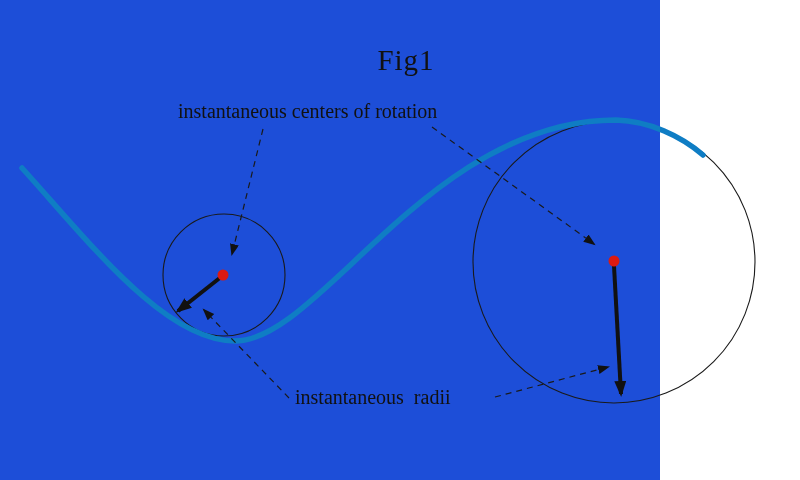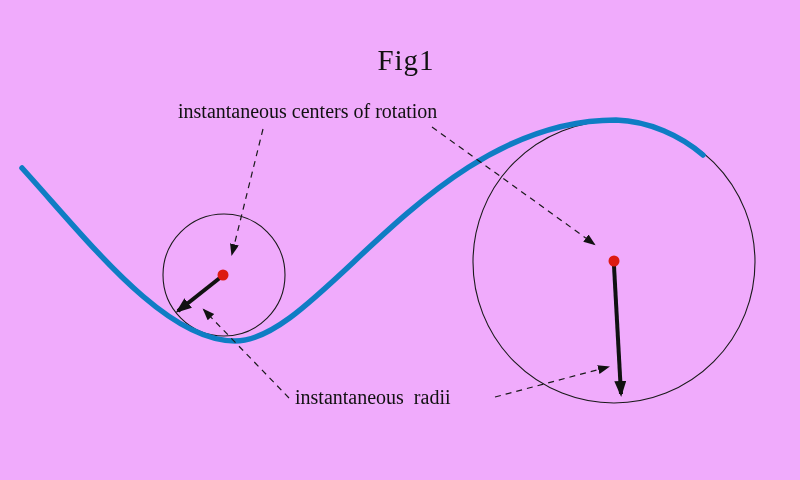--- a/index.html
+++ b/index.html
@@ -6,23 +6,23 @@
     margin: 0;
     padding: 0;
     background: #ffffff;
     width: 800px;
     height: 480px;
     overflow: hidden;
     font-family: "Liberation Serif", serif;
   }
   .stage {
     position: relative;
-    width: 800px;
+    width: 660px;
     height: 480px;
-    background: #f0abfc;
+    background: #1d4ed8;
   }
   svg { display: block; }
   .curve {
     fill: none;
     stroke-width: 5.5;
     stroke-linecap: round;
   }
   .thin-circle {
     fill: none;
     stroke: #1a1a1a;

